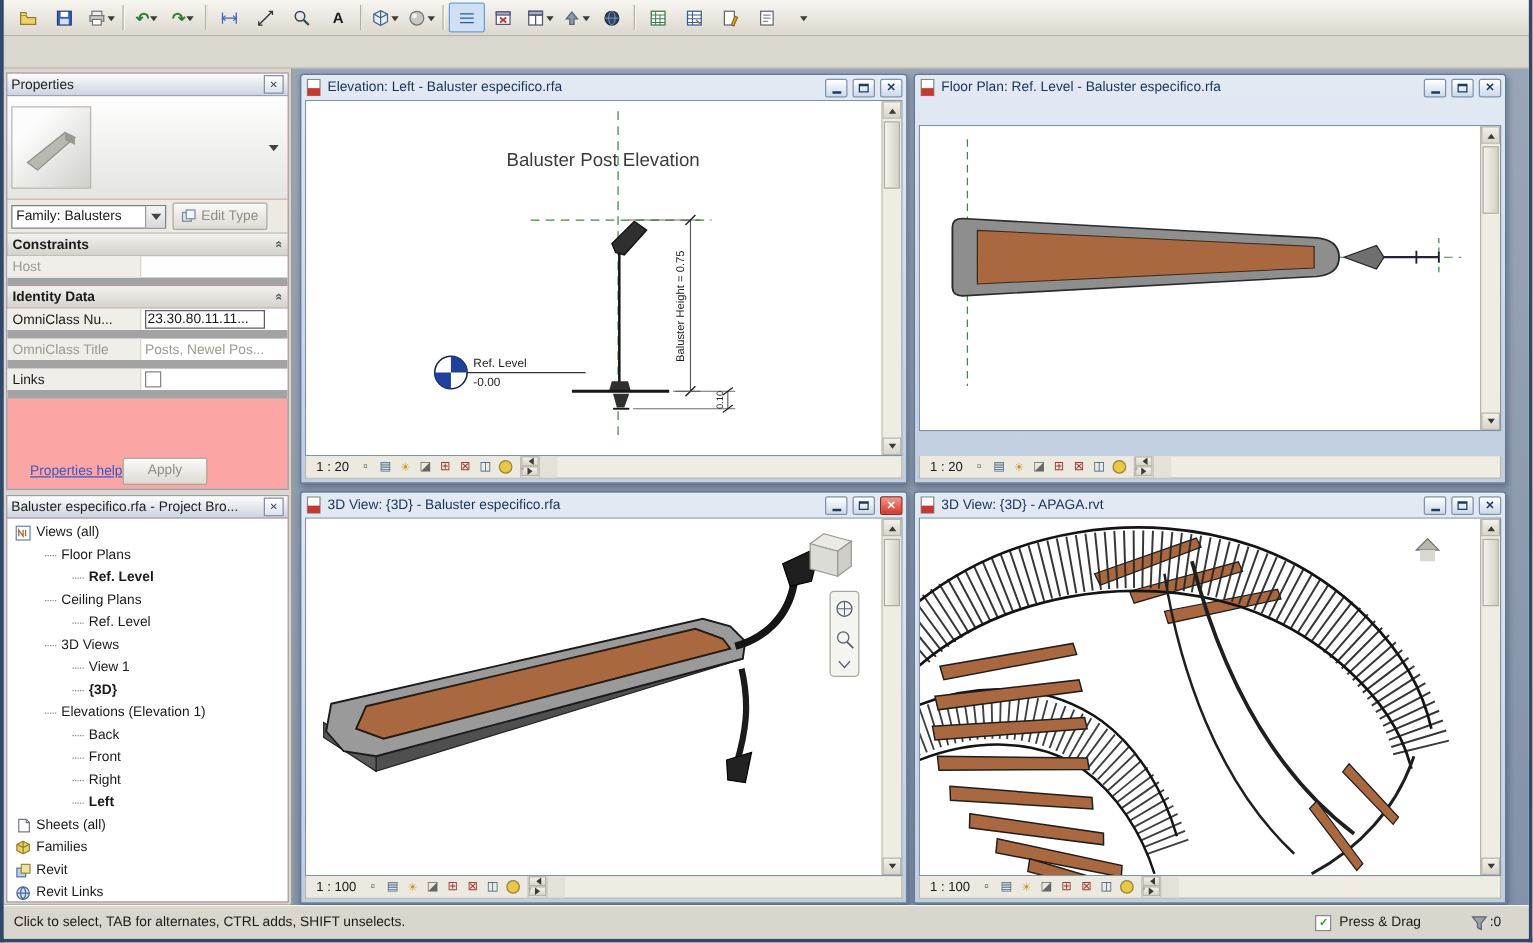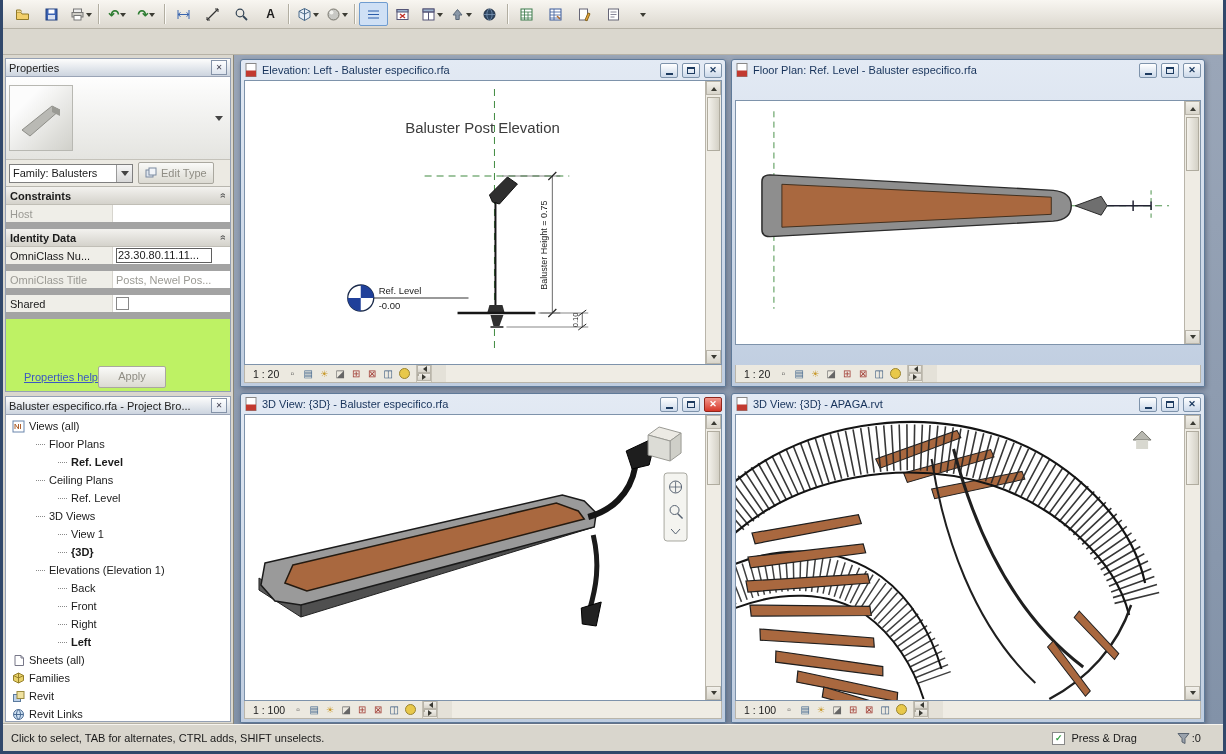--- a/index.html
+++ b/index.html
@@ -10,21 +10,21 @@
   .tb-btn.active{background:#cfe0f5;border-color:#6f9cd0;}
   .tb-btn svg{display:block;}
   .tb-sep{width:1px;height:20px;background:#b2aea1;border-right:1px solid #fbfaf7;margin:0 3px;}
   .caret{width:0;height:0;border:3px solid transparent;border-top:4px solid #3c3c34;margin-top:4px;}
   .glyph-green{font-size:13px;font-weight:bold;color:#2e7d32;line-height:13px;}
   .glyph-A{font-size:12px;font-weight:bold;color:#1a1a1a;line-height:13px;}
   .optionsbar{height:25px;flex:0 0 25px;background:#dad7ce;border-bottom:1px solid #b6b2a6;}
   
   .main{flex:1;display:flex;min-height:0;}
   .dock{width:230px;flex:0 0 230px;background:#dad7ce;padding:3px 2px 2px 2px;display:flex;flex-direction:column;box-sizing:border-box;}
-  .panel{border:1px solid #94a0b4;background:#bef264;display:flex;flex-direction:column;box-sizing:border-box;min-height:0;}
+  .panel{border:1px solid #94a0b4;background:#fca5a5;display:flex;flex-direction:column;box-sizing:border-box;min-height:0;}
   #properties-panel{height:334px;flex:0 0 334px;}
   #browser-panel{flex:1;margin-top:4px;}
   .ptitle{height:17px;flex:0 0 17px;background:linear-gradient(#fdfdfc,#ccd4df);border-bottom:1px solid #9aa4b6;display:flex;align-items:center;justify-content:space-between;padding:0 3px;color:#222;white-space:nowrap;overflow:hidden;}
   .pclose{width:14px;height:13px;flex:0 0 14px;border:1px solid #8593a8;background:linear-gradient(#fff,#dde4ee);display:flex;align-items:center;justify-content:center;font-size:8px;color:#445;}
   .pclose::before{content:"✕";}
   .type-selector{height:76px;flex:0 0 76px;background:linear-gradient(#fefefe,#e4e4e0);border-bottom:1px solid #c4c2ba;display:flex;align-items:center;padding:3px;}
   .thumb{width:62px;height:64px;border:1px solid #b8b8b2;background:linear-gradient(135deg,#fcfcfc 25%,#d0d0ca);}
   .ts-caret{margin-left:auto;width:16px;height:16px;display:flex;align-items:center;justify-content:center;}
   .tri-down-s{width:0;height:0;border:4px solid transparent;border-top:5px solid #444;margin-top:5px;}
   .family-row{height:26px;flex:0 0 26px;display:flex;align-items:center;gap:5px;padding:0 3px;background:#eceae3;border-bottom:1px solid #b8b6ae;}
@@ -293,21 +293,21 @@
           <span class="plabel">OmniClass Nu...</span>
           <span class="pval">
               <span class="cellbox">23.30.80.11.11...</span>
             </span>
         </div>
         <div class="prow">
           <span class="plabel dis">OmniClass Title</span>
           <span class="pval dis">Posts, Newel Pos...</span>
         </div>
         <div class="prow">
-          <span class="plabel">Shared</span>
+          <span class="plabel">Links</span>
           <span class="pval">
               <span class="cbx"></span>
             </span>
         </div>
 
         <div class="props-bottom">
           <span class="link">Properties help</span>
           <span class="btn-apply">Apply</span>
         </div>
       </div>

